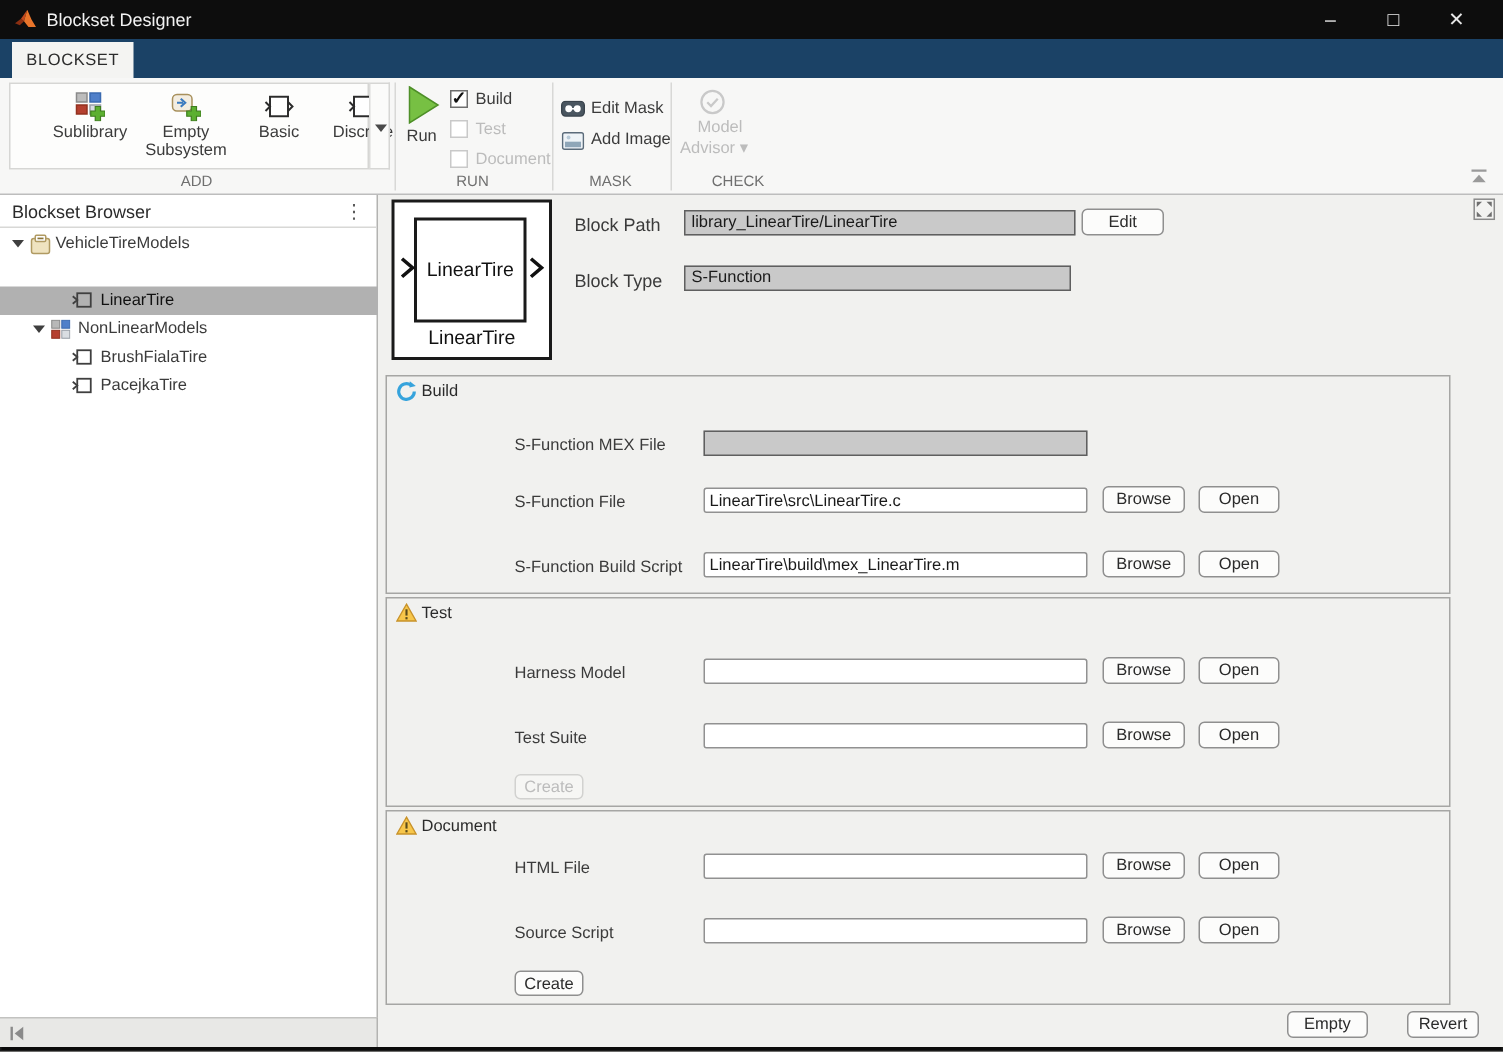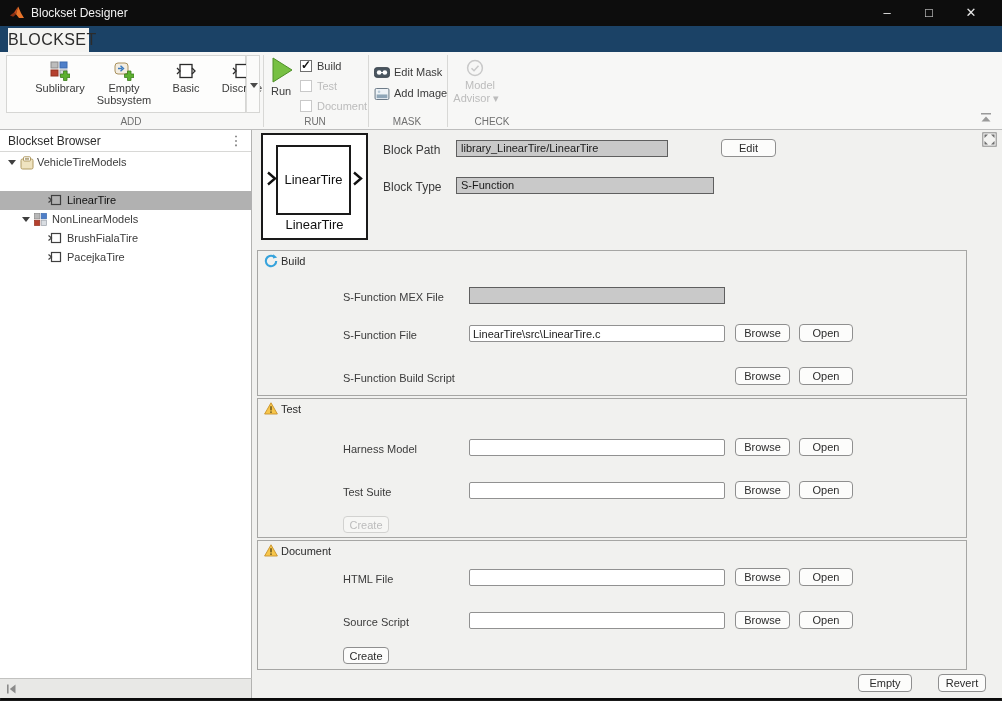--- a/index.html
+++ b/index.html
@@ -11,21 +11,21 @@
 
   
   .titlebar { position:absolute; left:0; top:0; width:1002px; height:26px; background:#0d0d0d; }
   .titlebar .title { position:absolute; left:31px; top:6px; font-size:12px; color:#f2f2f2; }
   .winbtn { position:absolute; top:0; width:34px; height:26px; color:#e8e8e8; font-size:13px;
             text-align:center; line-height:25px; }
 
   
   .tabbar { position:absolute; left:0; top:26px; width:1002px; height:26px; background:#1b4266; }
   .tab { position:absolute; left:8px; top:2px; width:81px; height:24px; background:#f4f4f2;
-         color:#2b2b2b; font-size:16px; text-align:center; line-height:24px; letter-spacing:.4px; }
+         color:#2b2b2b; font-size:11px; text-align:center; line-height:24px; letter-spacing:.4px; }
 
   
   .ribbon { position:absolute; left:0; top:52px; width:1002px; height:78px; background:#f7f7f6;
             border-bottom:1px solid #bdbdbd; }
   .gallery { position:absolute; left:6px; top:3px; width:240px; height:58px; background:#fdfdfc;
              border:1px solid #d6d6d4; }
   .gal-item { position:absolute; top:0; height:58px; text-align:center; font-size:11px; color:#3b3b3b;margin-left:24px; }
   .gal-item .gicon { display:block; margin:5px auto 1px auto; width:20px; height:20px; }
   .gal-arrow { position:absolute; left:246px; top:3px; width:14px; height:58px; background:#fbfbfa;
                border:1px solid #d6d6d4; border-left:1px solid #dcdcda; }
@@ -303,21 +303,21 @@
       </span>
       <span class="pport" style="left:89px">
         <svg width="11" height="15" viewBox="0 0 11 15">
             <path d="M2 1.5 L9 7.5 L2 13.5" fill="none" stroke="#111" stroke-width="2.4"></path>
           </svg>
       </span>
       <div class="pcap">LinearTire</div>
     </div>
 
     <span class="lbl" style="left:130px;top:13px;font-size:12px">Block Path</span>
-    <div class="field ro" style="left:203px;top:10px;width:212px;height:17px">library_LinearTire/LinearTire</div>
+    <div class="field ro" style="left:203px;top:10px;width:261px;height:17px">library_LinearTire/LinearTire</div>
     <div class="btn" style="left:468px;top:9px;width:55px;height:18px">Edit</div>
 
     <span class="lbl" style="left:130px;top:50px;font-size:12px">Block Type</span>
     <div class="field ro" style="left:203px;top:47px;width:258px;height:17px">S-Function</div>
 
     <div class="section" style="top:120px;height:146px">
       <span class="secicon">
         <svg width="14" height="14" viewBox="0 0 14 14">
           <path d="M12.2 7 a5.2 5.2 0 1 1 -2.3-4.3" fill="none" stroke="#36a3dc" stroke-width="2.1"></path>
           <polygon points="9.2,0.2 9,4.4 13.2,3.4" fill="#36a3dc"></polygon>
@@ -327,20 +327,21 @@
 
       <span class="lbl" style="left:85px;top:40px">S-Function MEX File</span>
       <div class="field ro" style="left:211px;top:36px;width:256px;height:17px"></div>
 
       <span class="lbl" style="left:85px;top:78px">S-Function File</span>
       <input class="tinput" style="left: 211px; top: 74px; width: 256px; height: 17px;" value="LinearTire\src\LinearTire.c">
       <div class="btn" style="left:477px;top:73px;width:55px;height:18px">Browse</div>
       <div class="btn" style="left:541px;top:73px;width:54px;height:18px">Open</div>
 
       <span class="lbl" style="left:85px;top:121px">S-Function Build Script</span>
+      <input class="tinput" style="left: 211px; top: 117px; width: 256px; height: 17px;" value="LinearTire\build\mex_LinearTire.m">
       <div class="btn" style="left:477px;top:116px;width:55px;height:18px">Browse</div>
       <div class="btn" style="left:541px;top:116px;width:54px;height:18px">Open</div>
     </div>
 
     <div class="section" style="top:268px;height:140px">
       <span class="secicon">
         <svg width="14" height="13" viewBox="0 0 14 13">
           <path d="M7 0.8 L13.4 12 H0.6 Z" fill="#f7c64a" stroke="#c8922a" stroke-width="0.9"></path>
           <rect x="6.3" y="4.2" width="1.4" height="4.2" fill="#5a4a1a"></rect>
           <rect x="6.3" y="9.4" width="1.4" height="1.5" fill="#5a4a1a"></rect>

